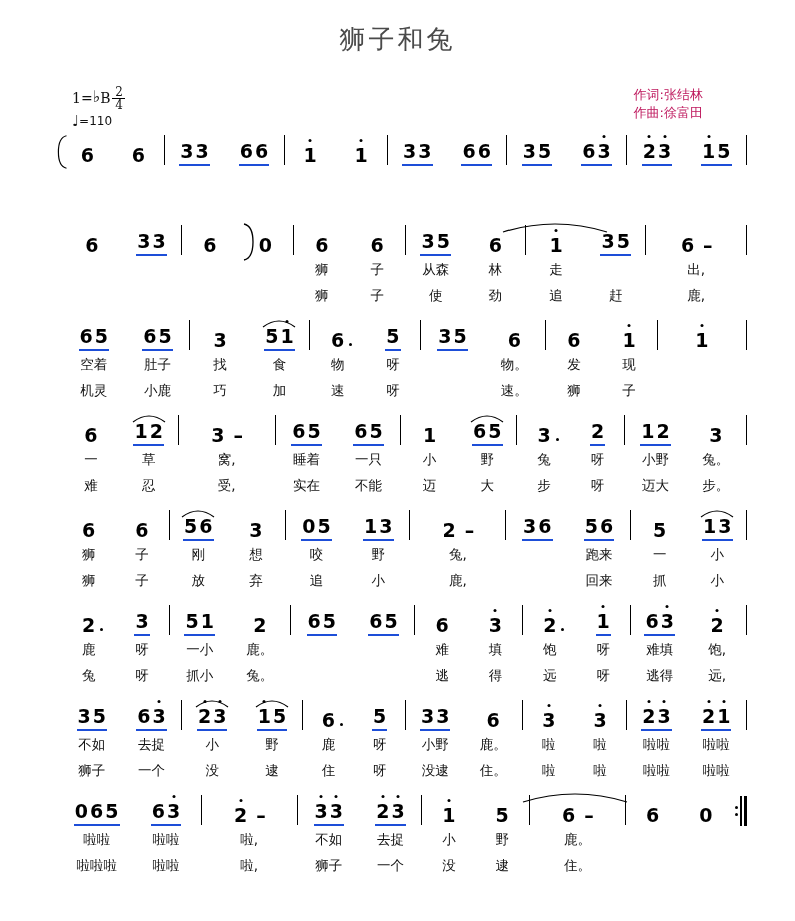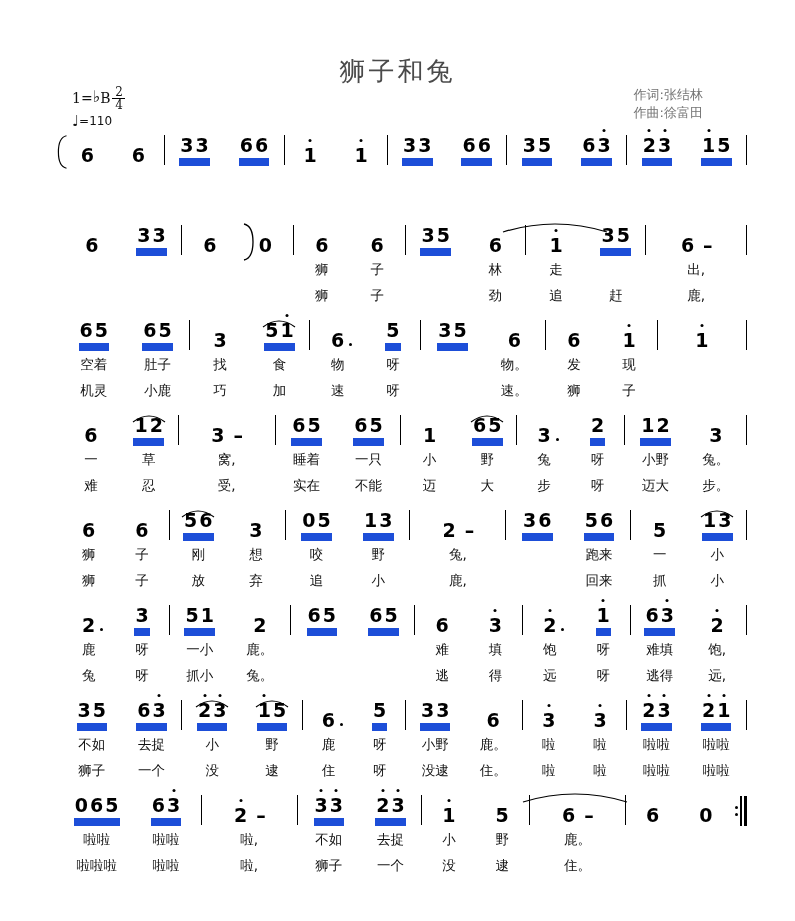--- a/index.html
+++ b/index.html
@@ -20,33 +20,33 @@
   .sheet {
     position: relative;
     width: 795px;
     height: 921px;
   }
   .title {
     text-align: center;
     font-size: 26px;
     letter-spacing: 3px;
     color: #4a4a4a;
-    padding-top: 54px;
+    padding-top: 22px;
     font-family: "DejaVu Serif", serif;
     font-weight: 400;
   }
   .credits {
     position: absolute;
     right: 92px;
     top: 86px;
     font-size: 13px;
     line-height: 18px;
     text-align: left;
     font-family: "DejaVu Sans", sans-serif;
-    color: #737373;
+    color: #be185d;
   }
   .keyblock {
     position: absolute;
     left: 72px;
     top: 88px;
     font-size: 14px;
     font-family: "DejaVu Serif", serif;
     color: #111;
   }
   .keyline1 {
@@ -131,21 +131,21 @@
     font-size: 19px;
     line-height: 20px;
     position: relative;
     display: inline-block;
     padding: 0 1px;
   }
   
   .beam {
     display: inline-block;
     position: relative;
-    border-bottom: 8px solid #1d4ed8;
+    border-bottom: 2px solid #1d4ed8;
     padding-bottom: 1px;
     line-height: 20px;
     white-space: nowrap;
   }
   .beam .note { padding: 0 1px; }
   .grp { display: inline-block; position: relative; white-space: nowrap; }
   
   .oct-up::before {
     content: "";
     position: absolute;
@@ -453,20 +453,24 @@
                 <div class="lyr2">子</div>
               </div>
             </div>
           </div>
           <div class="barline"></div>
           <div class="measure">
             <div class="cell">
               <div class="notes">
                 <span class="beam"><span class="note">3</span><span class="note">5</span></span>
               </div>
+              <div class="lyrics">
+                <div class="lyr1">从森</div>
+                <div class="lyr2">使</div>
+              </div>
             </div>
             <div class="cell">
               <div class="notes">
                 <span class="grp"><span class="note">6</span></span>
               </div>
               <div class="lyrics">
                 <div class="lyr1">林</div>
                 <div class="lyr2">劲</div>
               </div>
             </div>

